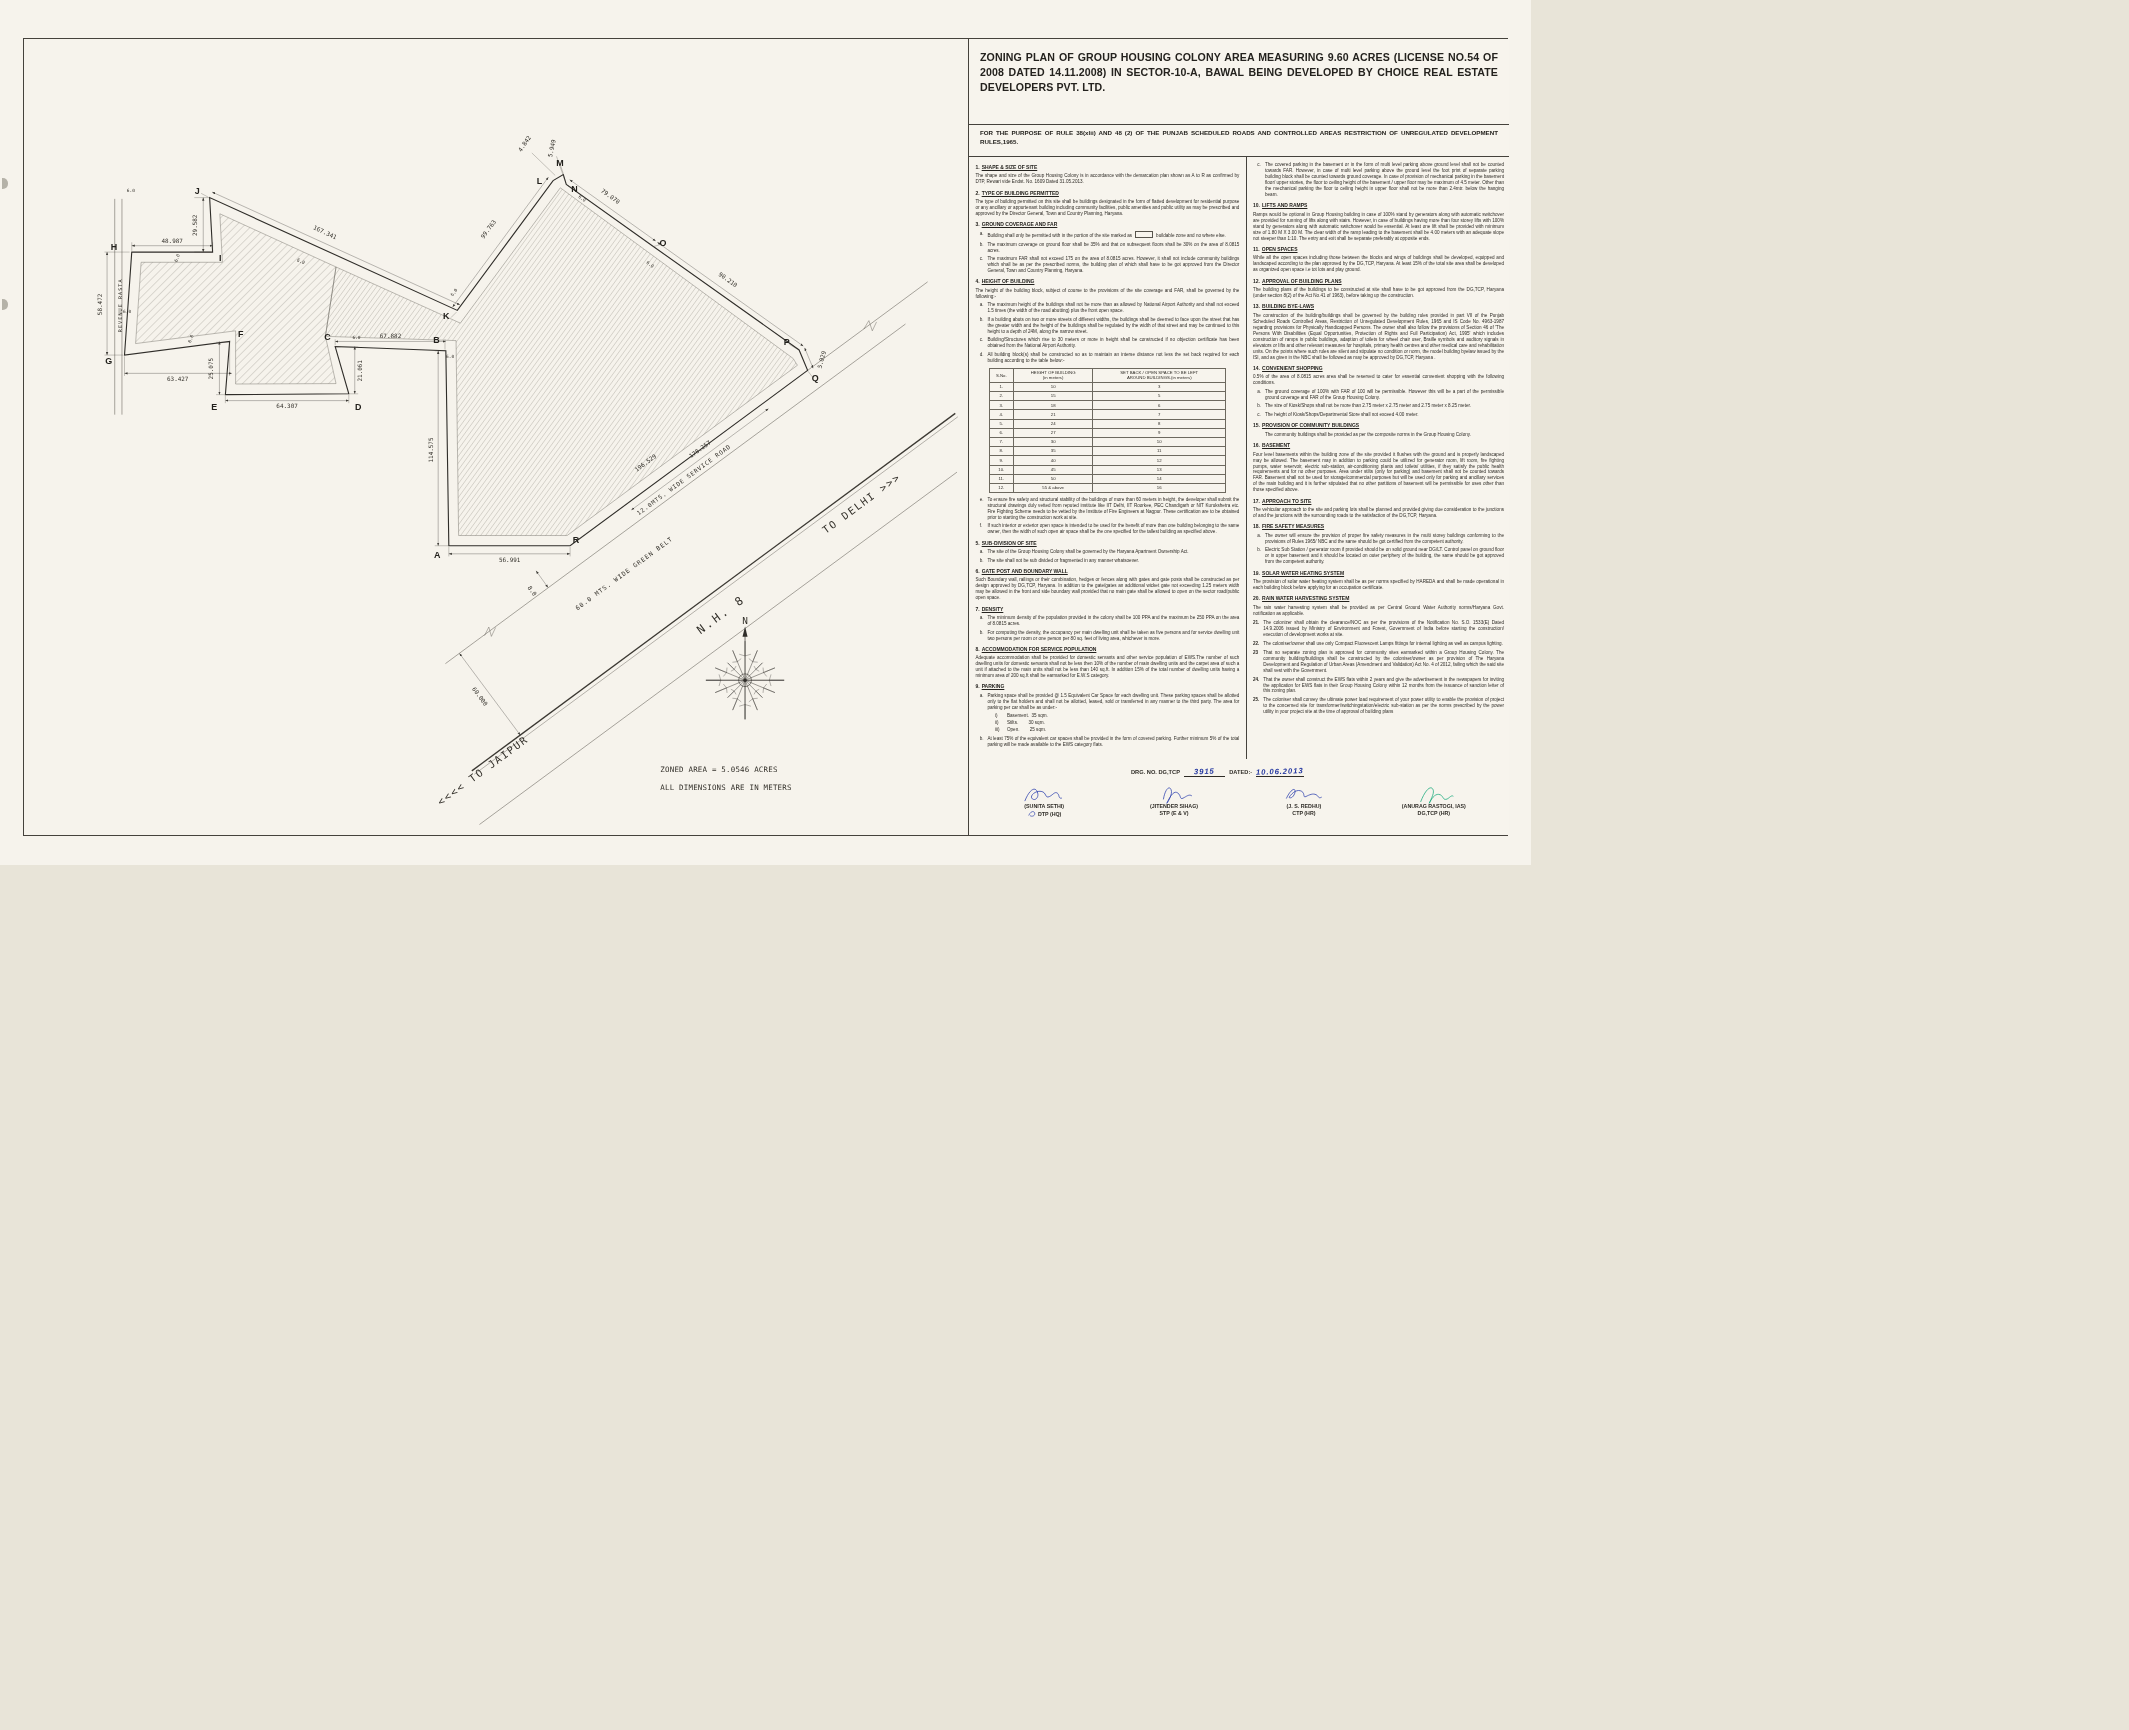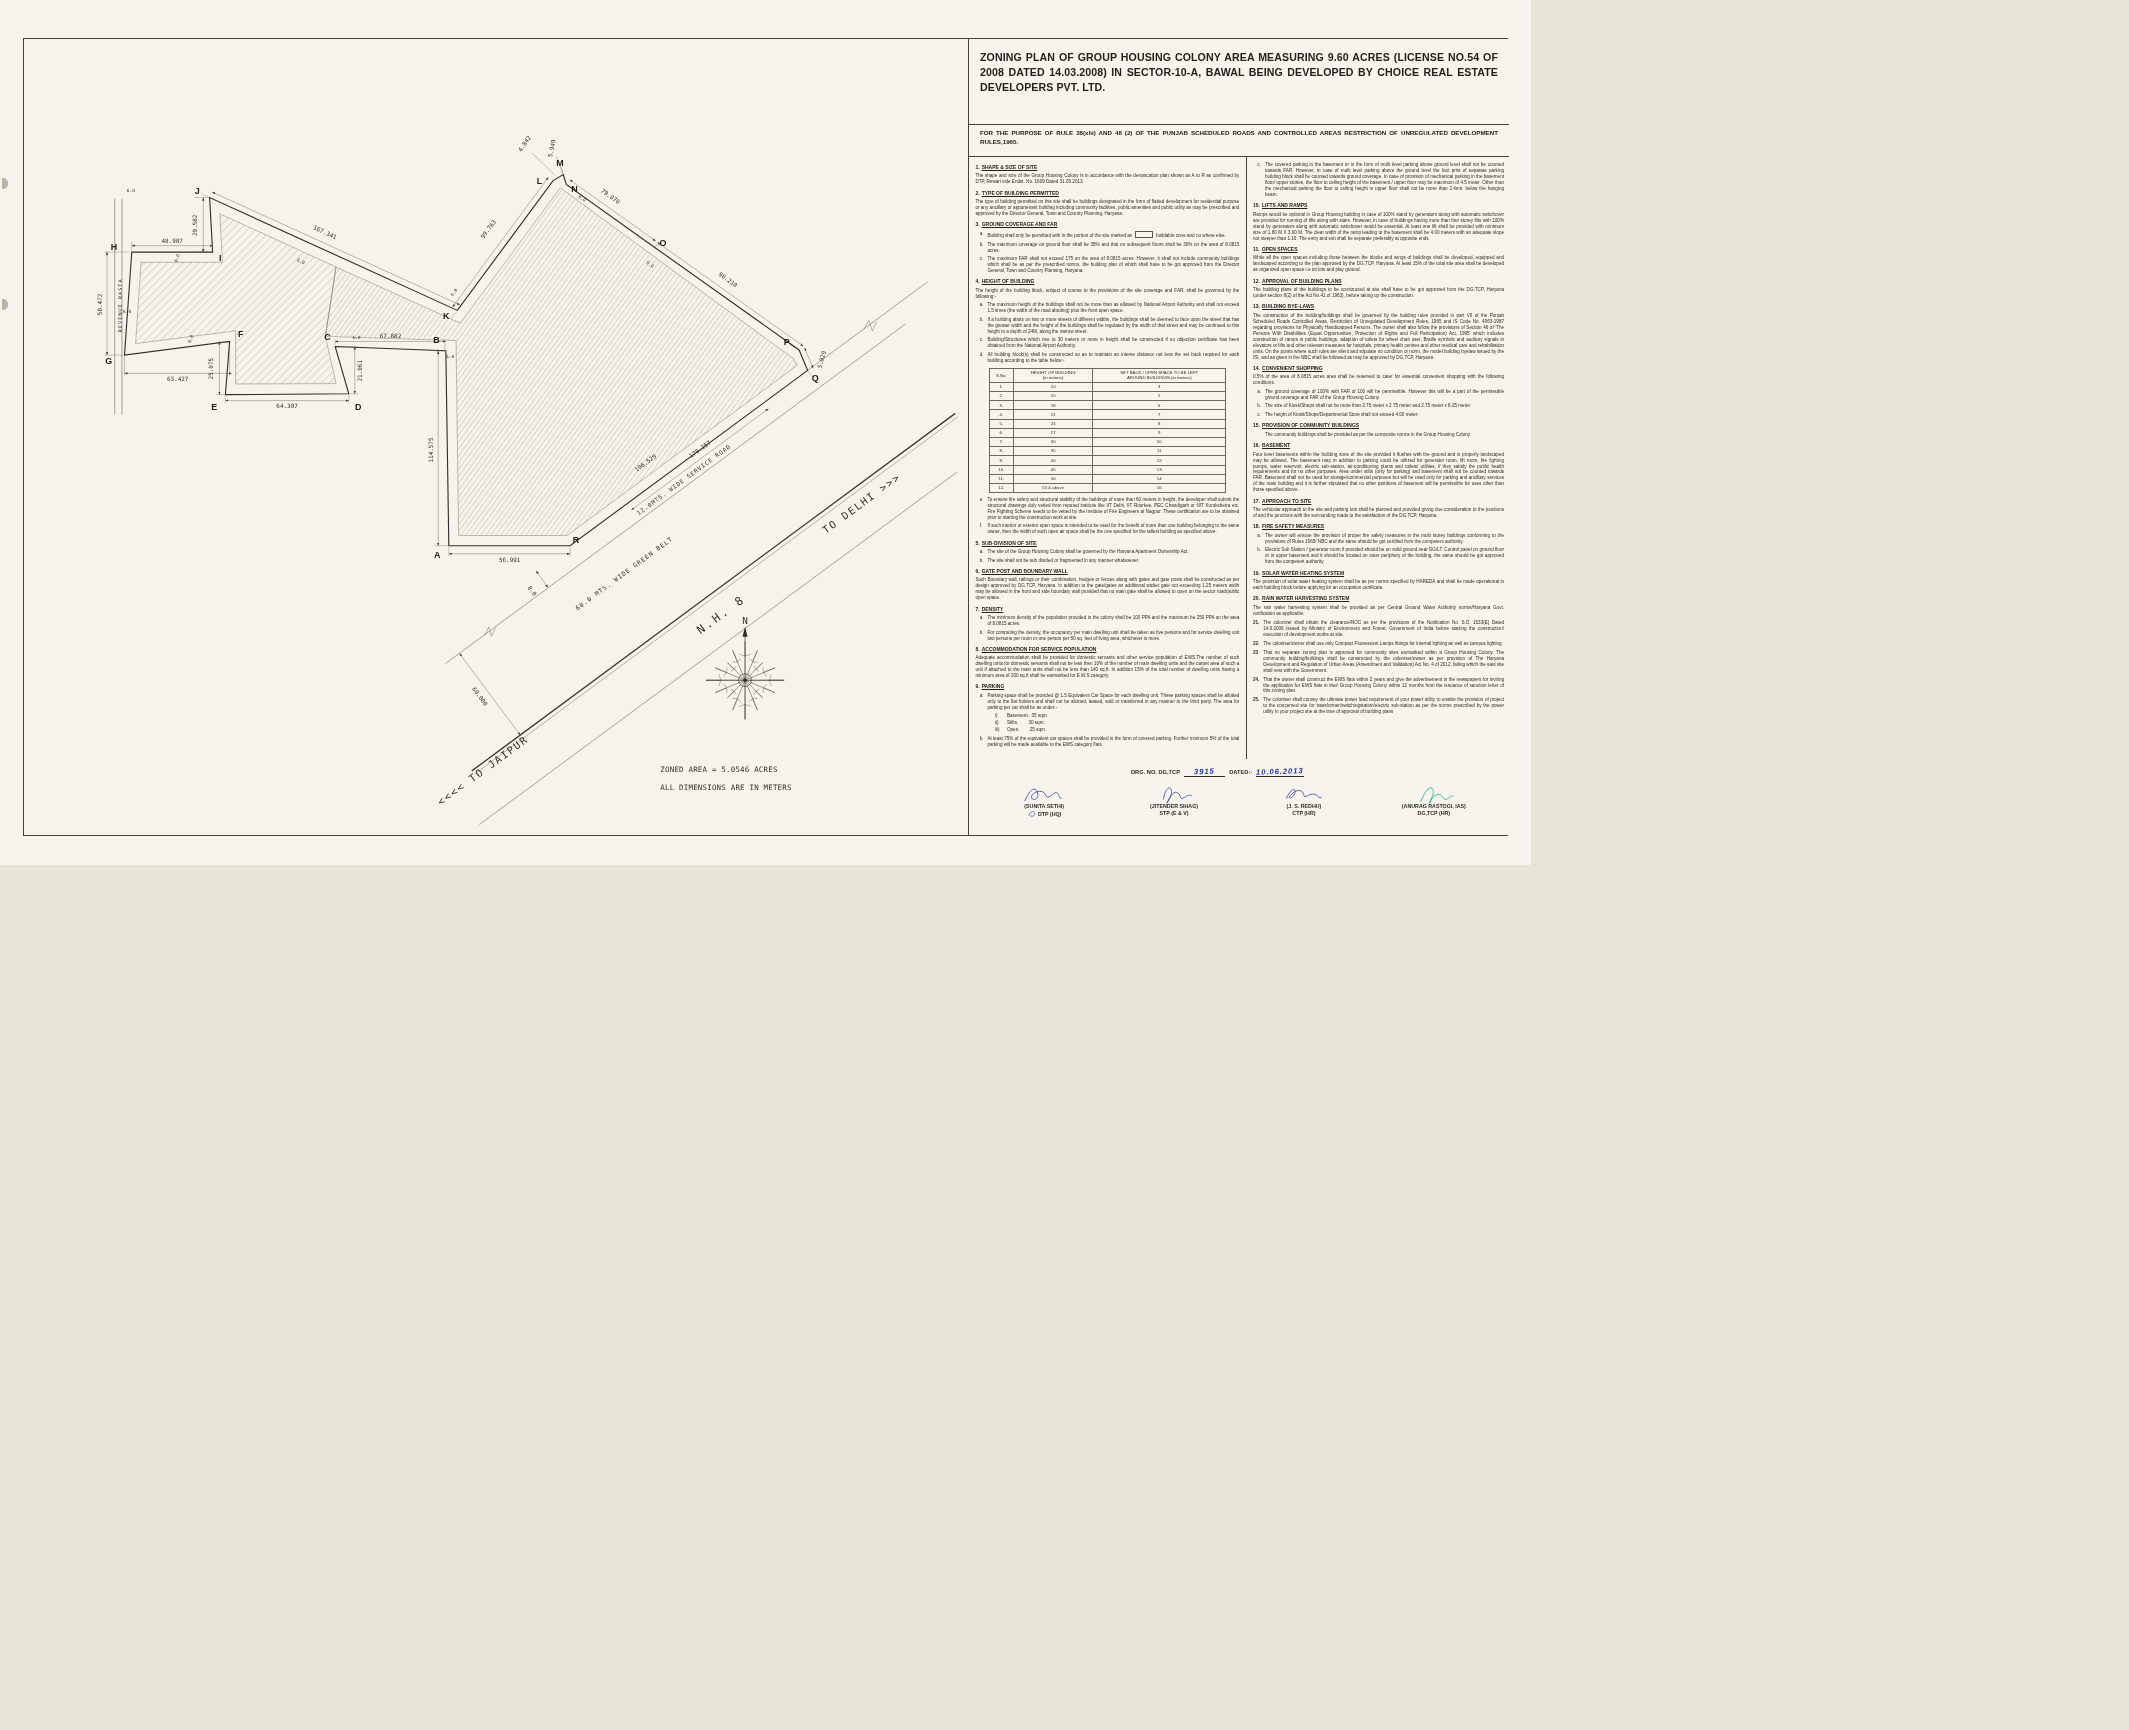--- a/index.html
+++ b/index.html
@@ -280,21 +280,21 @@
         <polygon points="1751,1473 1745,1497 1757,1497" fill="#2f2d29"></polygon>
       </g>
     <text class="north" x="1751" y="1468" text-anchor="middle">N</text>
 
     <text class="note" x="1552" y="1814">ZONED AREA = 5.0546 ACRES</text>
     <text class="note" x="1552" y="1856">ALL DIMENSIONS ARE IN METERS</text>
   </svg>
 
   <div class="panel">
     <div class="titleblock">
-      <div class="title">ZONING PLAN OF GROUP HOUSING COLONY AREA MEASURING 9.60 ACRES (LICENSE NO.54 OF 2008 DATED 14.03.2008) IN SECTOR-10-A, BAWAL BEING DEVELOPED BY CHOICE REAL ESTATE DEVELOPERS PVT. LTD.</div>
+      <div class="title">ZONING PLAN OF GROUP HOUSING COLONY AREA MEASURING 9.60 ACRES (LICENSE NO.54 OF 2008 DATED 14.11.2008) IN SECTOR-10-A, BAWAL BEING DEVELOPED BY CHOICE REAL ESTATE DEVELOPERS PVT. LTD.</div>
     </div>
     <div class="subblock">
       <div class="subtitle">FOR THE PURPOSE OF RULE 38(xlii) AND 48 (2) OF THE PUNJAB SCHEDULED ROADS  AND CONTROLLED AREAS RESTRICTION OF UNREGULATED DEVELOPMENT RULES,1965.</div>
     </div>
     <div class="cols">
       <div class="coldiv"></div>
       <div class="col col-l">
           <div class="sec">
             <div class="sec-h"><span class="sec-num">1.</span><span class="sec-u">SHAPE &amp; SIZE OF SITE</span></div>
             <div class="p">The shape and size of the Group Housing Colony is in accordance with the demarcation plan shown as A to R as confirmed by DTP, Rewari vide Endst. No. 1609 Dated 31.05.2013.</div>

